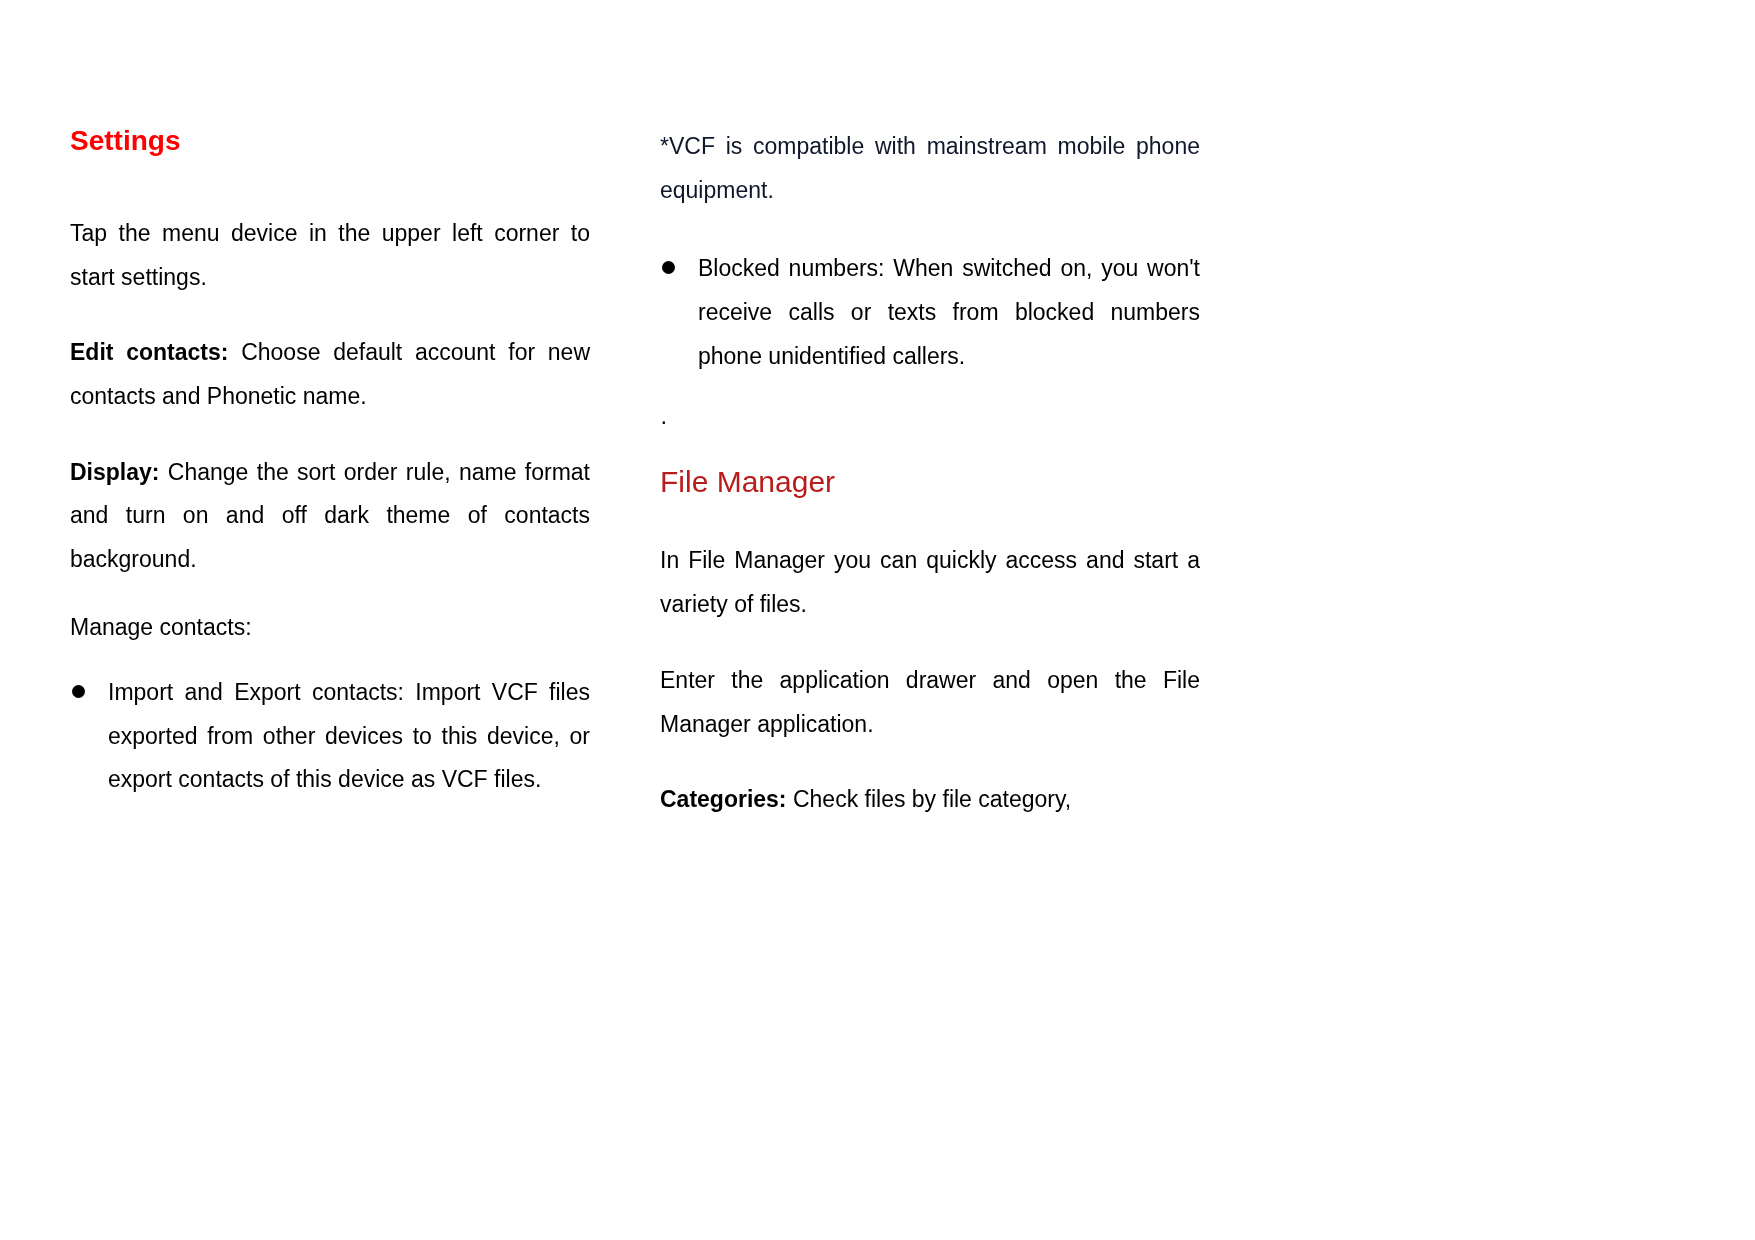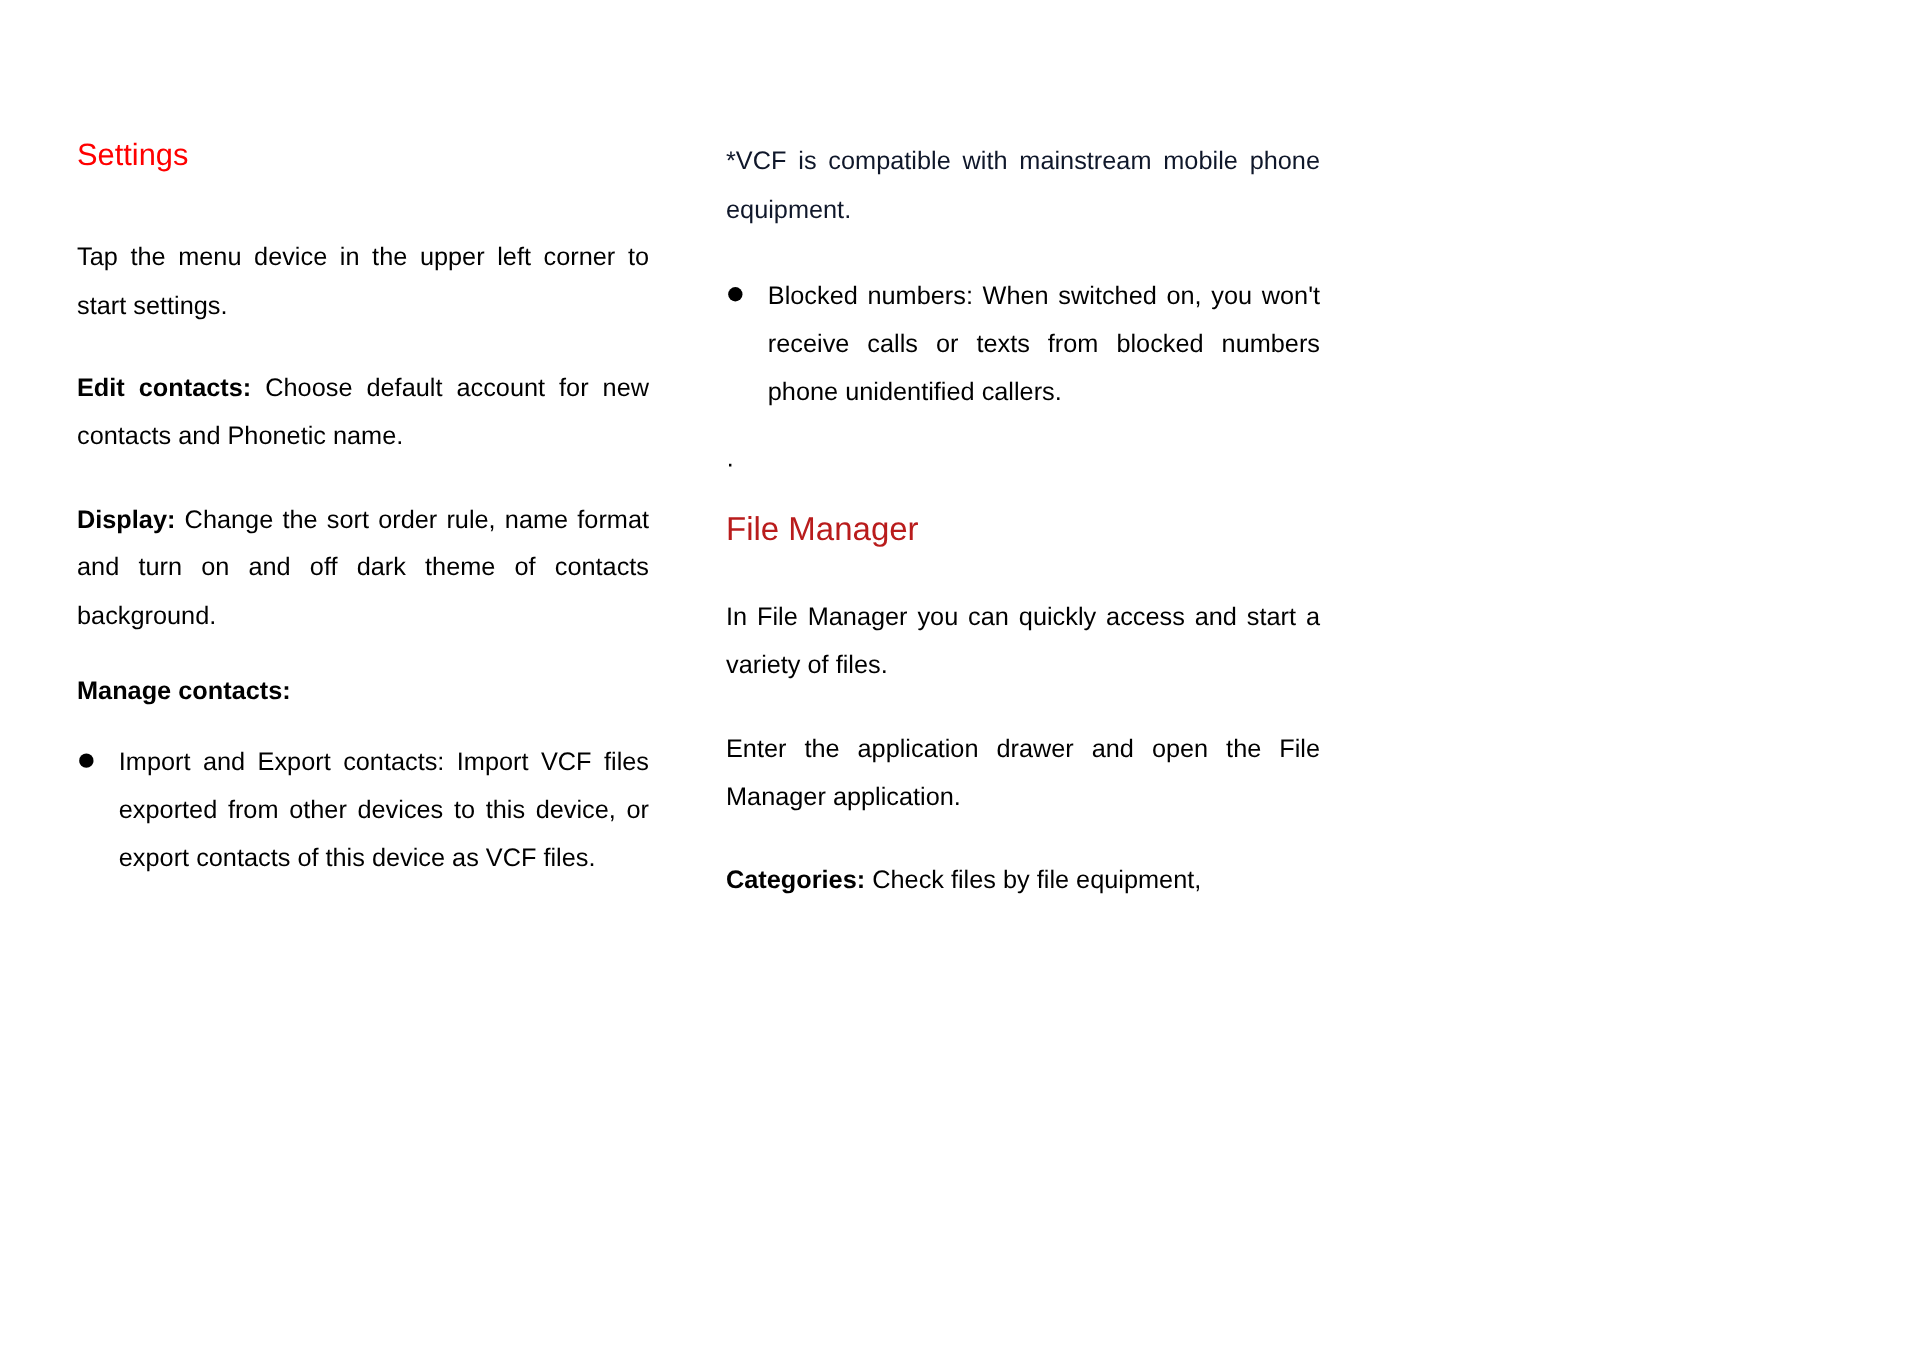--- a/index.html
+++ b/index.html
@@ -20,21 +20,21 @@
       flex: 1;
       max-width: 520px;
     }
     .column-right {
       flex: 1;
       max-width: 540px;
     }
     h2.red-heading {
       color: #ff0000;
       font-size: 28px;
-      font-weight: normal;
+      font-weight: bold;
       margin-bottom: 55px;
     }
     h2.red-heading-regular {
       color: #b91c1c;
       font-size: 30px;
       font-weight: 400;
       margin-bottom: 40px;
       margin-top: 30px;
     }
     p.body-text {
@@ -50,21 +50,21 @@
       line-height: 1.9;
       text-align: justify;
       margin-bottom: 35px;
     }
     .bold {
       font-weight: bold;
     }
     h3.subheading {
       color: #000000;
       font-size: 23px;
-      font-weight: bold;
+      font-weight: normal;
       margin-bottom: 30px;
     }
     ul.bullet-list {
       list-style: none;
       padding: 0;
     }
     ul.bullet-list li {
       color: #000000;
       font-size: 23px;
       line-height: 1.9;
@@ -121,15 +121,15 @@
 
   <p class="dot-separator">·</p>
 
   <h2 class="red-heading-regular">File Manager</h2>
 
   <p class="body-text">In File Manager you can quickly access and start a variety of files.</p>
 
   <p class="body-text">Enter the application drawer and open the File Manager application.</p>
 
   <p class="body-text">
-    <span class="bold">Categories: </span><span>Check files by file equipment,</span>
+    <span class="bold">Categories: </span><span>Check files by file category,</span>
   </p>
 </div>
 
 </body></html>

